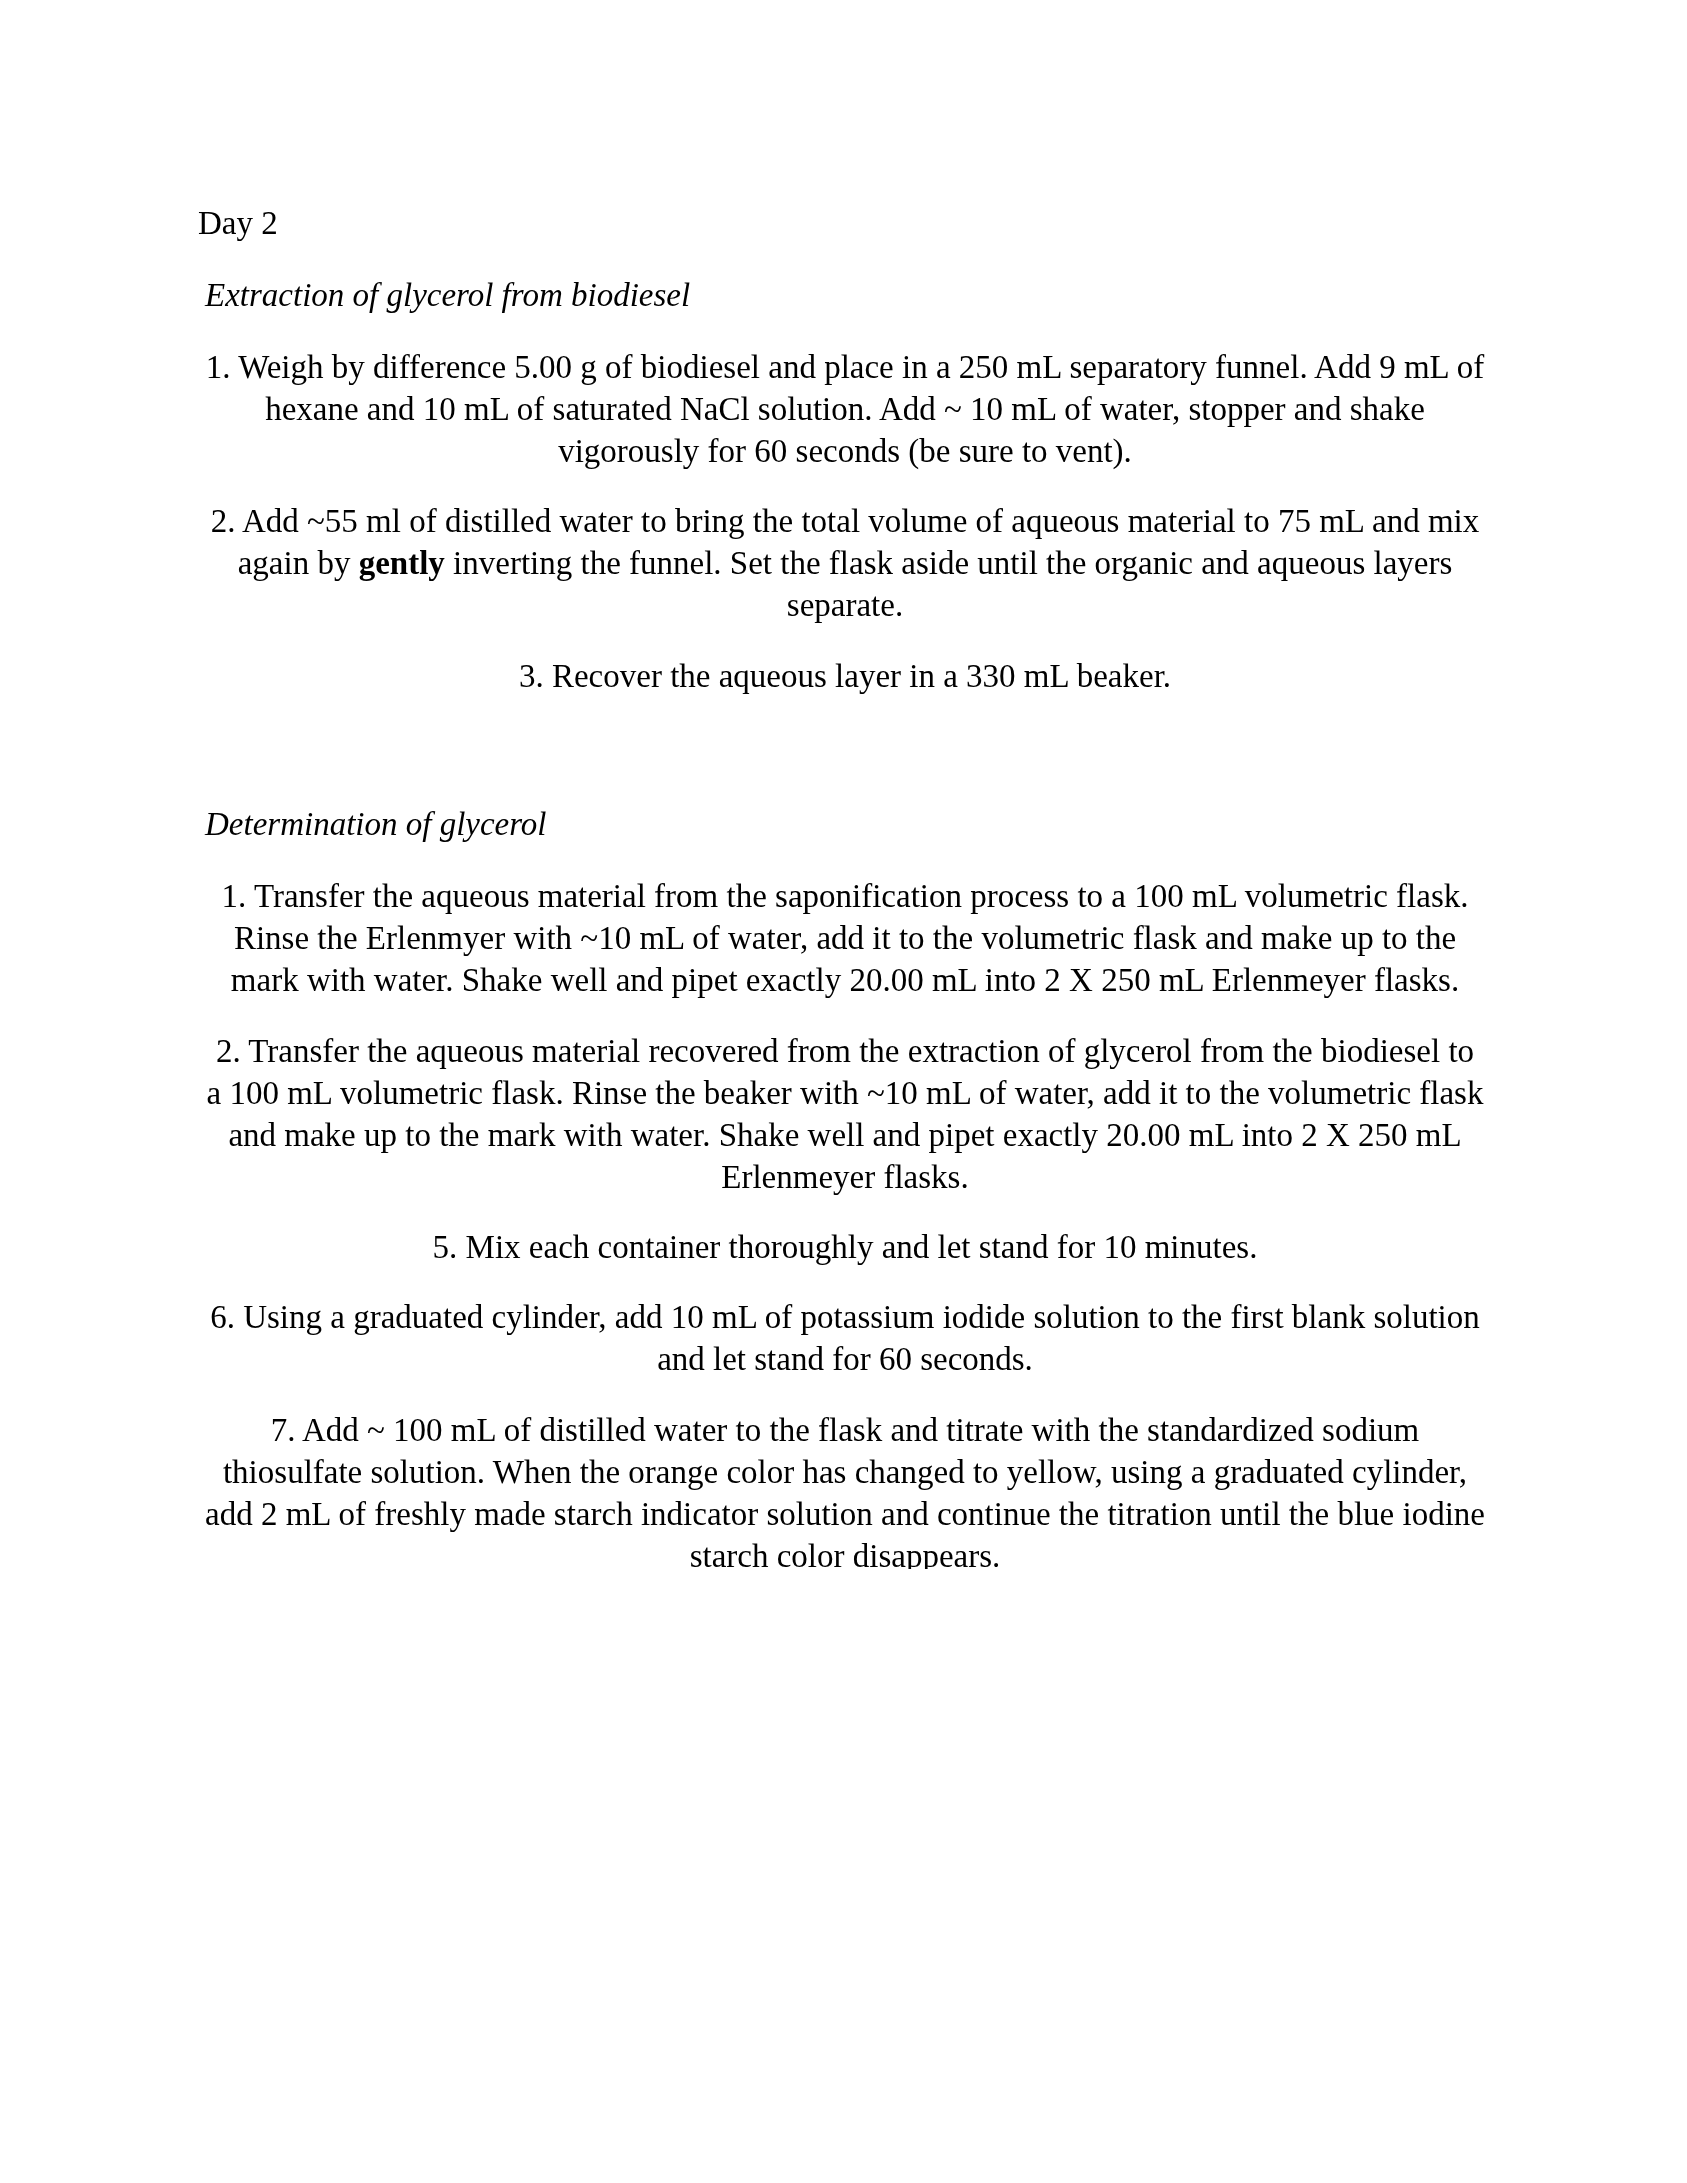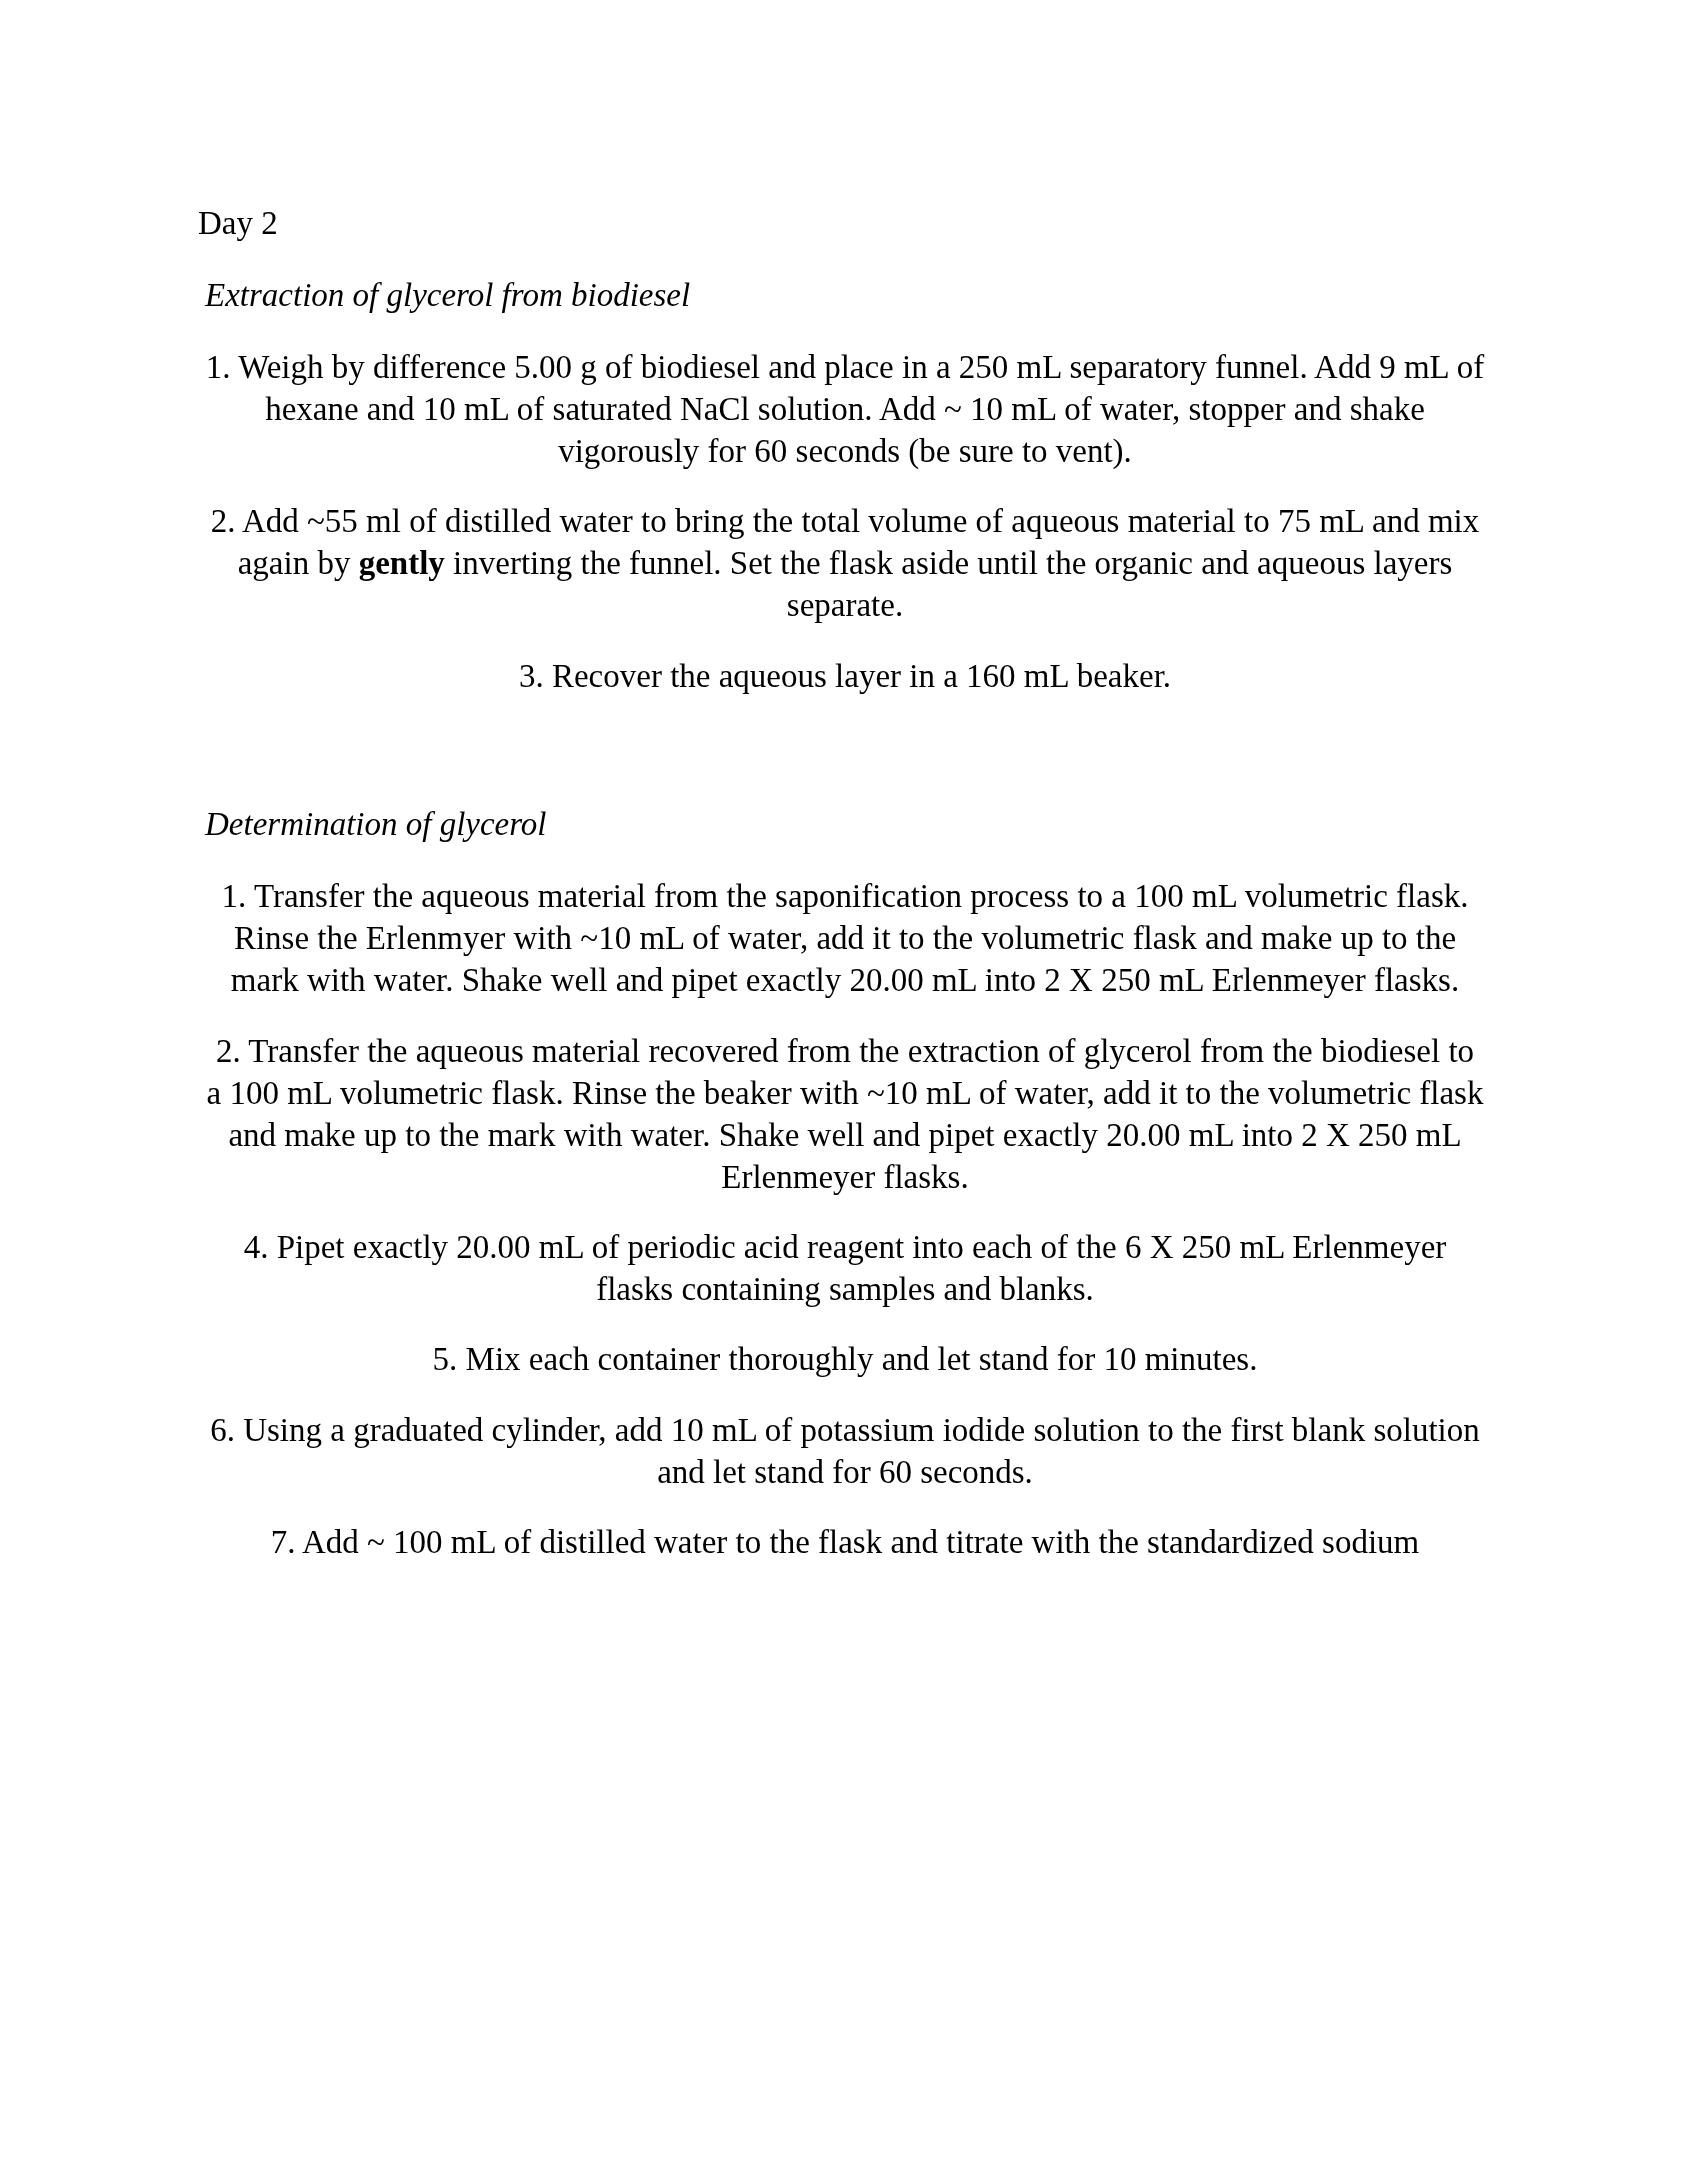--- a/index.html
+++ b/index.html
@@ -47,27 +47,26 @@
 </head>
 <body>
 
 <div class="page">
   <p class="day">Day 2</p>
   <div id="sections">
       <section class="section">
         <h2 class="heading">Extraction of glycerol from biodiesel</h2>
         <p class="step"><span>1. Weigh by difference 5.00 g of biodiesel and place in a 250 mL separatory funnel. Add 9 mL of hexane and 10 mL of saturated NaCl solution. Add ~ 10 mL of water, stopper and shake vigorously for 60 seconds (be sure to vent).</span></p>
         <p class="step"><span>2. Add ~55 ml of distilled water to bring the total volume of aqueous material to 75 mL and mix again by </span><b>gently</b><span> inverting the funnel. Set the flask aside until the organic and aqueous layers separate.</span></p>
-        <p class="step"><span>3. Recover the aqueous layer in a 160 mL beaker.</span></p>
+        <p class="step"><span>3. Recover the aqueous layer in a 330 mL beaker.</span></p>
       </section>
       <section class="section gap-before">
         <h2 class="heading">Determination of glycerol</h2>
         <p class="step"><span>1. Transfer the aqueous material from the saponification process to a 100 mL volumetric flask. Rinse the Erlenmyer with ~10 mL of water, add it to the volumetric flask and make up to the mark with water. Shake well and pipet exactly 20.00 mL into 2 X 250 mL Erlenmeyer flasks.</span></p>
         <p class="step"><span>2. Transfer the aqueous material recovered from the extraction of glycerol from the biodiesel to a 100 mL volumetric flask. Rinse the beaker with ~10 mL of water, add it to the volumetric flask and make up to the mark with water. Shake well and pipet exactly 20.00 mL into 2 X 250 mL Erlenmeyer flasks.</span></p>
-        <p class="step"><span>4. Pipet exactly 20.00 mL of periodic acid reagent into each of the 6 X 250 mL Erlenmeyer flasks containing samples and blanks.</span></p>
         <p class="step"><span>5. Mix each container thoroughly and let stand for 10 minutes.</span></p>
         <p class="step"><span>6. Using a graduated cylinder, add 10 mL of potassium iodide solution to the first blank solution and let stand for 60 seconds.</span></p>
         <p class="step"><span>7. Add ~ 100 mL of distilled water to the flask and titrate with the standardized sodium thiosulfate solution. When the orange color has changed to yellow, using a graduated cylinder, add 2 mL of freshly made starch indicator solution and continue the titration until the blue iodine starch color disappears.</span></p>
         <p class="step"><span>9. Repeat steps 6-7 with each of the other 5 flasks.</span></p>
       </section>
     </div>
 </div>
 
 
 </body></html>

